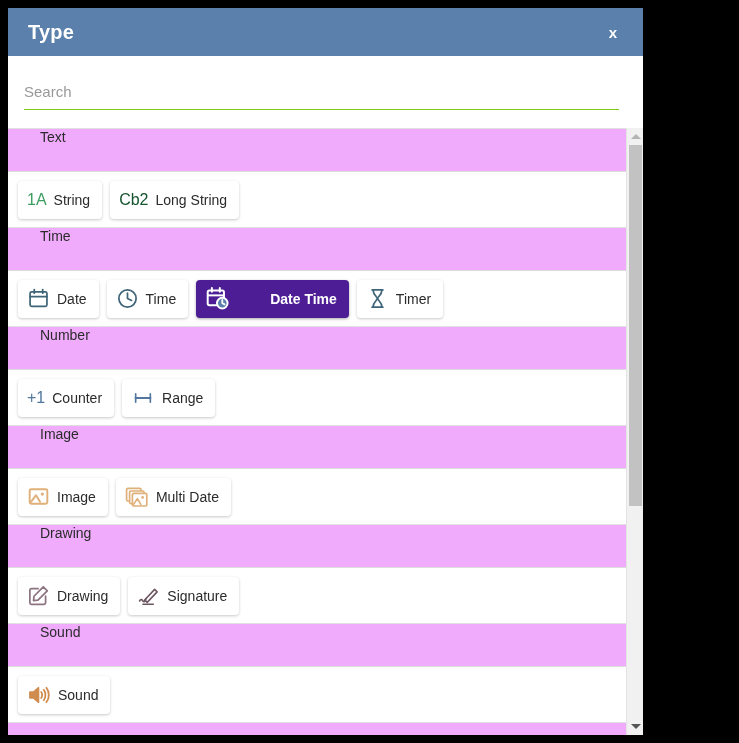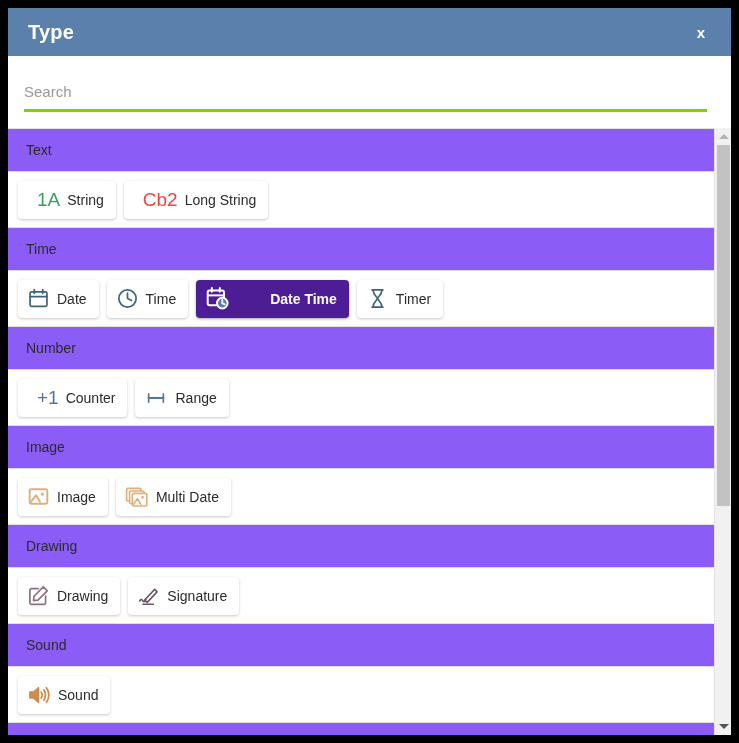--- a/index.html
+++ b/index.html
@@ -8,21 +8,21 @@
     margin: 0; padding: 0;
     width: 739px; height: 743px;
     background: #000000;
     font-family: "Liberation Sans", sans-serif;
     overflow: hidden;
   }
 
   #dialog {
     position: absolute;
     left: 8px; top: 8px;
-    width: 723px; height: 727px;
+    width: 635px; height: 727px;
     background: #ffffff;
     display: flex;
     flex-direction: column;
     overflow: hidden;
   }
 
   
   #titlebar {
     height: 48px;
     flex: 0 0 48px;
@@ -50,21 +50,21 @@
 
   
   #search-wrap {
     flex: 0 0 72px;
     padding: 27px 24px 0 16px;
     background: #ffffff;
   }
   #search-input {
     width: 100%;
     border: none;
-    border-bottom: 3px solid #84cc16;
+    border-bottom: 1px solid #84cc16;
     outline: none;
     font-family: "Liberation Sans", sans-serif;
     font-size: 15px;
     color: #0f766e;
     padding: 0 0 9px 0;
     background: transparent;
   }
   #search-input::placeholder { color: #999999; }
 
   
@@ -74,27 +74,27 @@
     display: flex;
     overflow: hidden;
   }
   #list {
     flex: 1 1 auto;
     overflow: hidden;
     position: relative;
   }
 
   .section-header {
-    background: #8b5cf6;
+    background: #f0abfc;
     border-top: 1px solid #e0e0e0;
     border-bottom: 1px solid #dcdcdc;
     height: 44px;
     display: flex;
-    align-items: center;
-    padding-left: 18px;
+    align-items: flex-start;
+    padding-left: 32px;
     font-size: 14px;
     color: #2b2b2b;
   }
   .section-items {
     background: #ffffff;
     min-height: 55px;
     display: flex;
     align-items: center;
     padding: 0 0 0 10px;
     gap: 8px;
@@ -122,24 +122,23 @@
     box-shadow: 0 1px 3px rgba(0,0,0,.35);
     gap: 40px;
   }
   .type-btn.selected .lbl {
     color: #ffffff;
     font-weight: bold;
   }
 
   
   .glyph {
-    font-size: 19px;
+    font-size: 16px;
     line-height: 1;
     font-family: "Liberation Sans", sans-serif;
-    margin-left: 10px;
   }
 
   .svgicon { display: block; }
 
   
   #scrollbar {
     flex: 0 0 17px;
     width: 17px;
     background: #f1f1f1;
     border-left: 1px solid #e4e4e4;
@@ -187,21 +186,21 @@
     <div id="list">
         <div class="section-header">
           <span>Text</span>
         </div>
         <div class="section-items">
           <div class="type-btn">
             <span class="glyph" style="color: rgb(61, 158, 95);">1A</span>
             <span class="lbl">String</span>
           </div>
           <div class="type-btn">
-            <span class="glyph" style="color: #ef4444;">Cb2</span>
+            <span class="glyph" style="color: #14532d;">Cb2</span>
             <span class="lbl">Long String</span>
           </div>
         </div>
         <div class="section-header">
           <span>Time</span>
         </div>
         <div class="section-items">
           <div class="type-btn">
             <span style="display: inline-flex;">
               <svg class="svgicon" width="23" height="23" viewBox="0 0 24 24" fill="none" stroke="#3f6478" stroke-width="1.8" stroke-linecap="round" stroke-linejoin="round">

